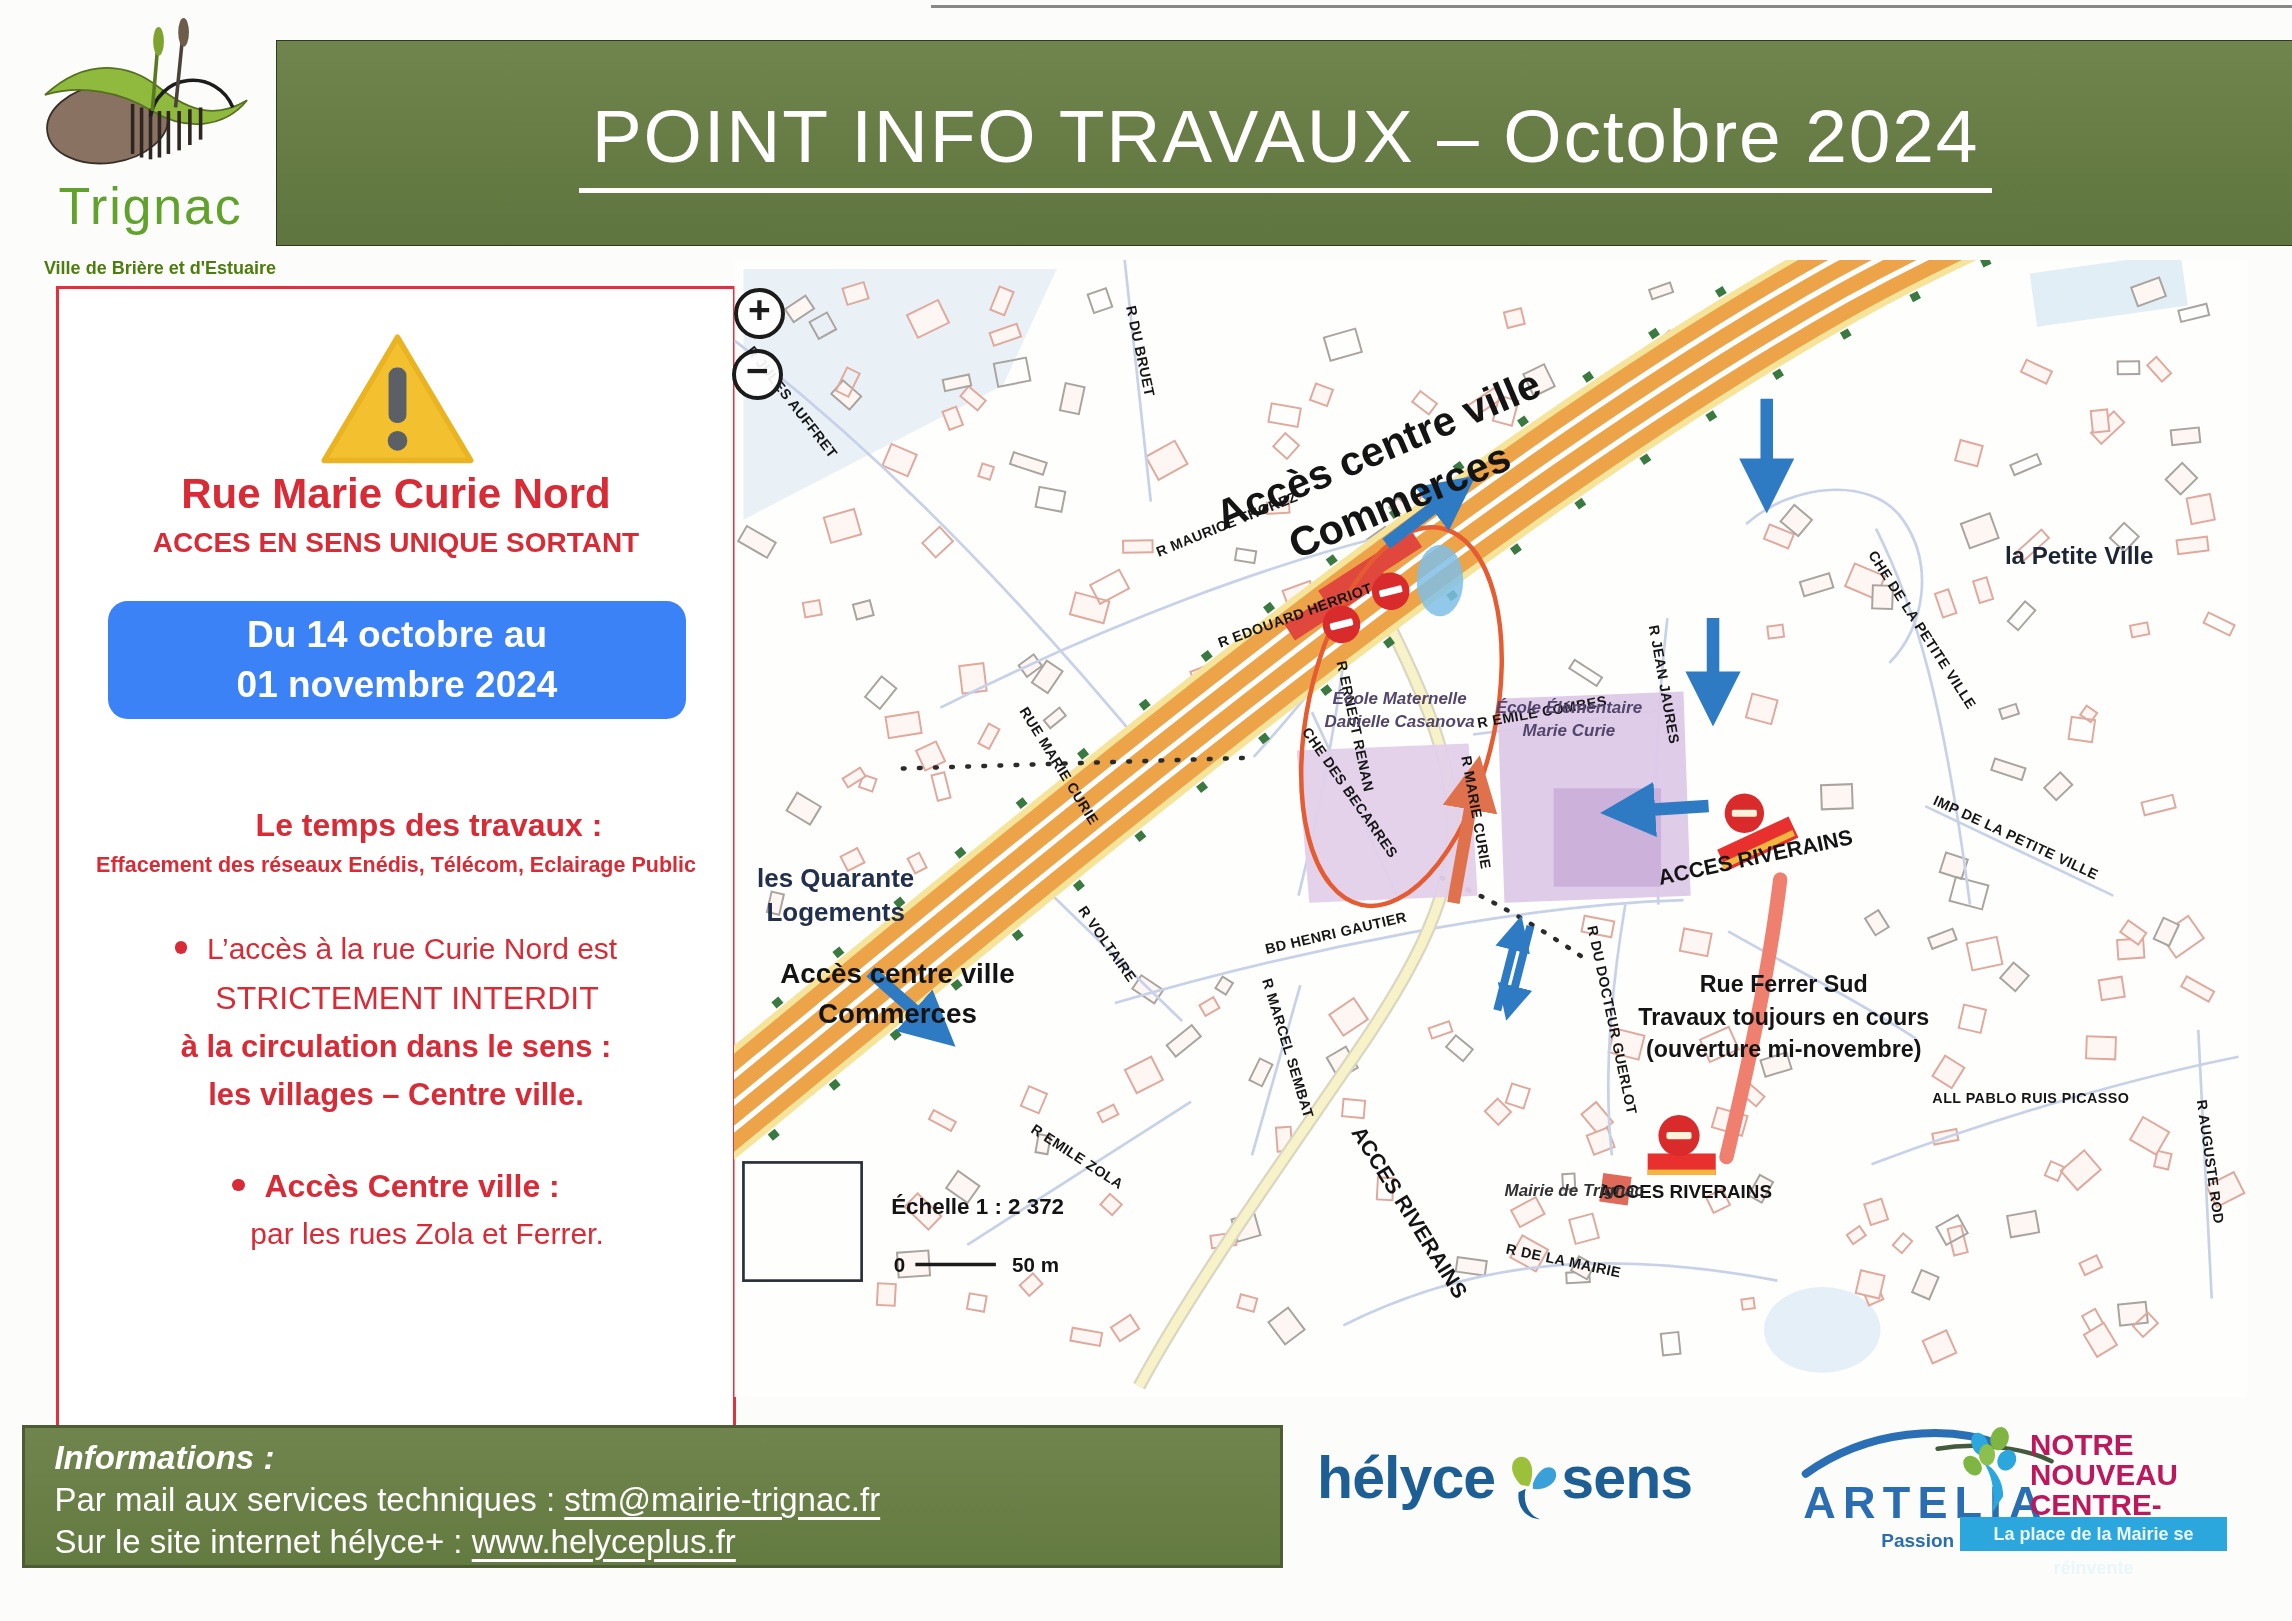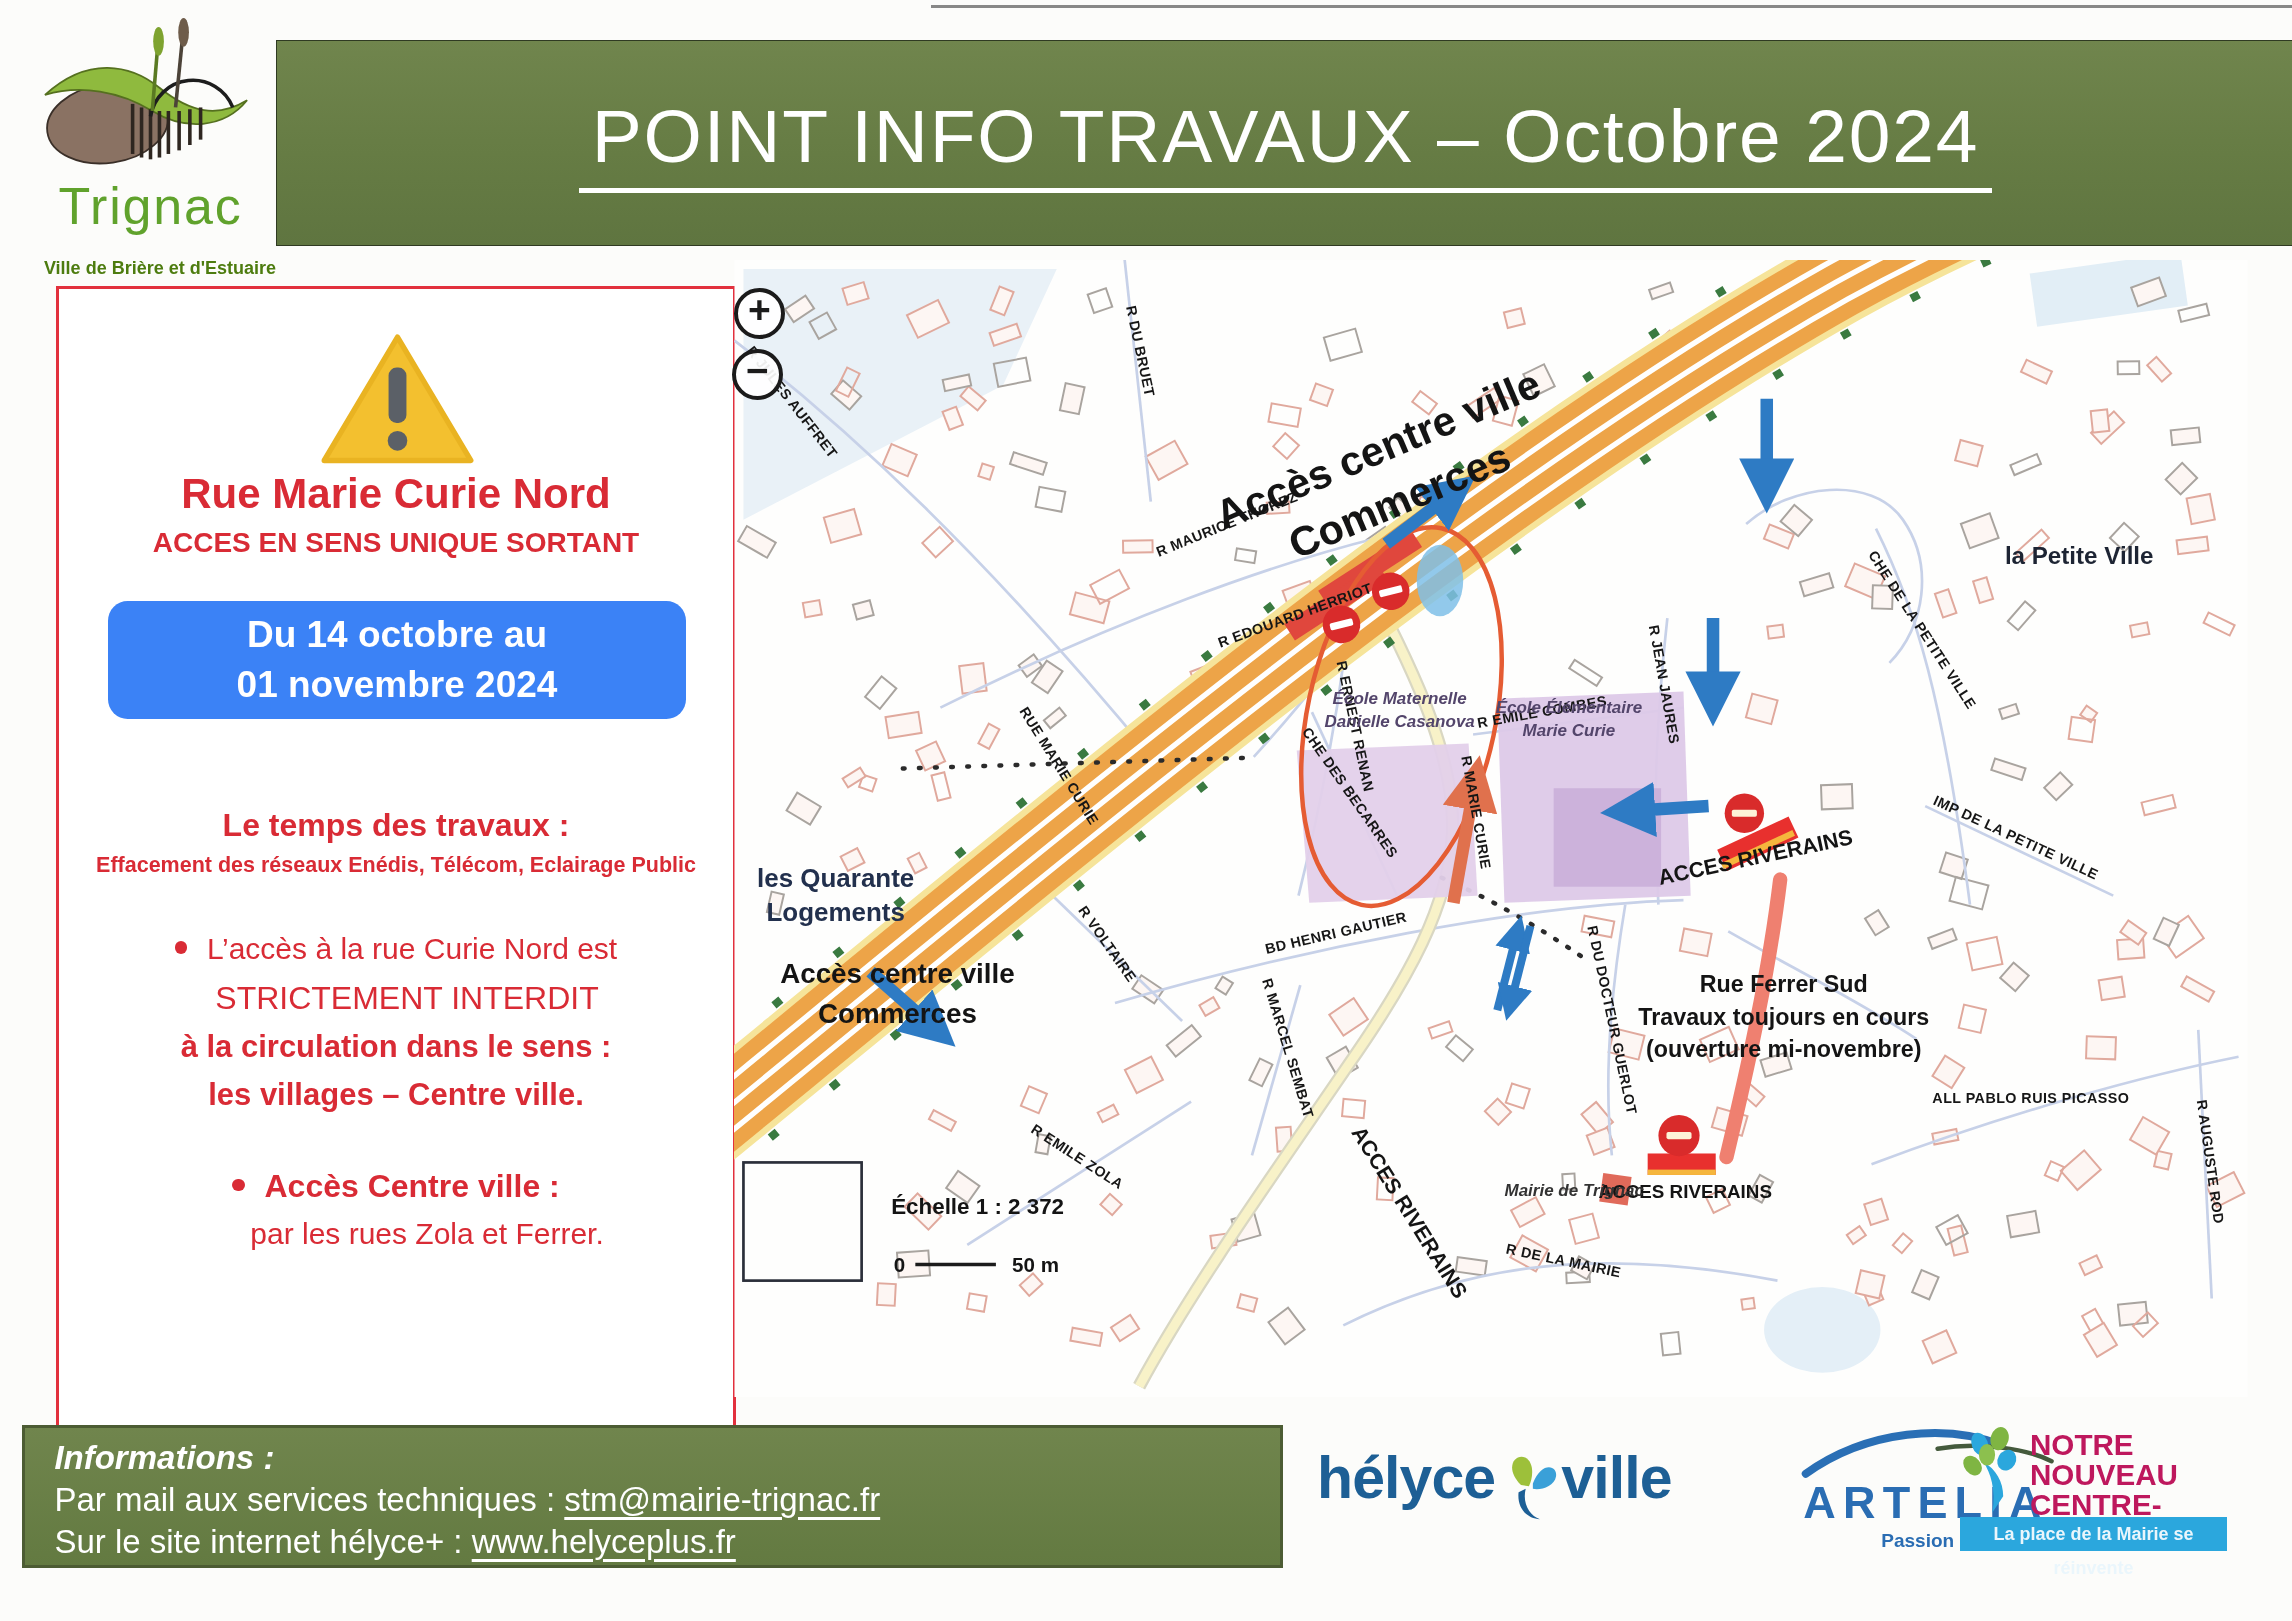--- a/index.html
+++ b/index.html
@@ -22,21 +22,21 @@
   
   #panel{position:absolute;left:56px;top:286px;width:674px;height:1139px;
          background:#fff;border:3.6px solid #e2303d;}
   .p-center{position:absolute;left:0;width:100%;text-align:center;color:#d92b35;}
   #warn-svg{position:absolute;left:258px;top:41px;}
   #p-title{top:181px;font-size:42px;font-weight:700;}
   #p-sub{top:238px;font-size:28px;font-weight:600;}
   #date-box{position:absolute;left:49px;top:312px;width:578px;height:118px;background:#3b82f6;
             border-radius:19.7px;display:flex;flex-direction:column;align-items:center;justify-content:center;}
   #date-box div{color:#fff;font-size:37px;font-weight:700;line-height:50px;}
-  #p-works{top:518px;font-size:32px;font-weight:700;}
+  #p-works{top:518px;font-size:32px;font-weight:700;padding-left:33px;}
   #p-works-detail{top:564px;font-size:21.5px;font-weight:600;}
   #p-b1a{top:643px;font-size:30px;font-weight:400;}
   #p-b1b{top:691px;font-size:32px;font-weight:400;margin-left:11px;}
   #p-b1c{top:740px;font-size:31px;font-weight:700;}
   #p-b1d{top:788px;font-size:31px;font-weight:700;}
   #p-b2a{top:879px;font-size:32px;font-weight:700;}
   #p-b2b{top:928px;font-size:30px;font-weight:400;margin-left:31px;}
   .bullet{display:inline-block;width:12.5px;height:12.5px;border-radius:50%;background:#d92b35;
           vertical-align:middle;margin-right:19.7px;margin-top:-7.2px;}
 
@@ -503,21 +503,21 @@
     </div>
   </div>
 
   <div id="helyce">
     <span class="helyce-word">hélyce</span>
     <svg width="75" height="86" viewBox="0 0 84 96" style="margin:0 -3.6px -16px -5.4px">
       <path d="M30 44 C18 20 34 8 44 16 C52 24 46 40 38 48 Z" fill="#9dc03a" transform="rotate(-18 38 30)"></path>
       <path d="M48 44 C58 18 76 24 74 36 C72 48 56 52 48 50 Z" fill="#3aa0d8"></path>
       <path d="M40 50 C36 66 44 80 56 84 C42 84 30 72 32 54 Z" fill="#1d5f95"></path>
     </svg>
-    <span class="helyce-word">ville</span>
+    <span class="helyce-word">sens</span>
   </div>
 
   <div id="artelia">
     <svg width="278" height="57" viewBox="0 0 310 64">
       <path d="M20 58 C90 8 180 2 240 26" fill="none" stroke="#2a6fb5" stroke-width="9" stroke-linecap="round"></path>
       <path d="M168 30 C216 22 268 30 296 44" fill="none" stroke="#445a3c" stroke-width="5" stroke-linecap="round"></path>
     </svg>
     <div id="artelia-word">ARTELIA</div>
     <div id="artelia-tag">Passion &amp; Solutions</div>
   </div>

